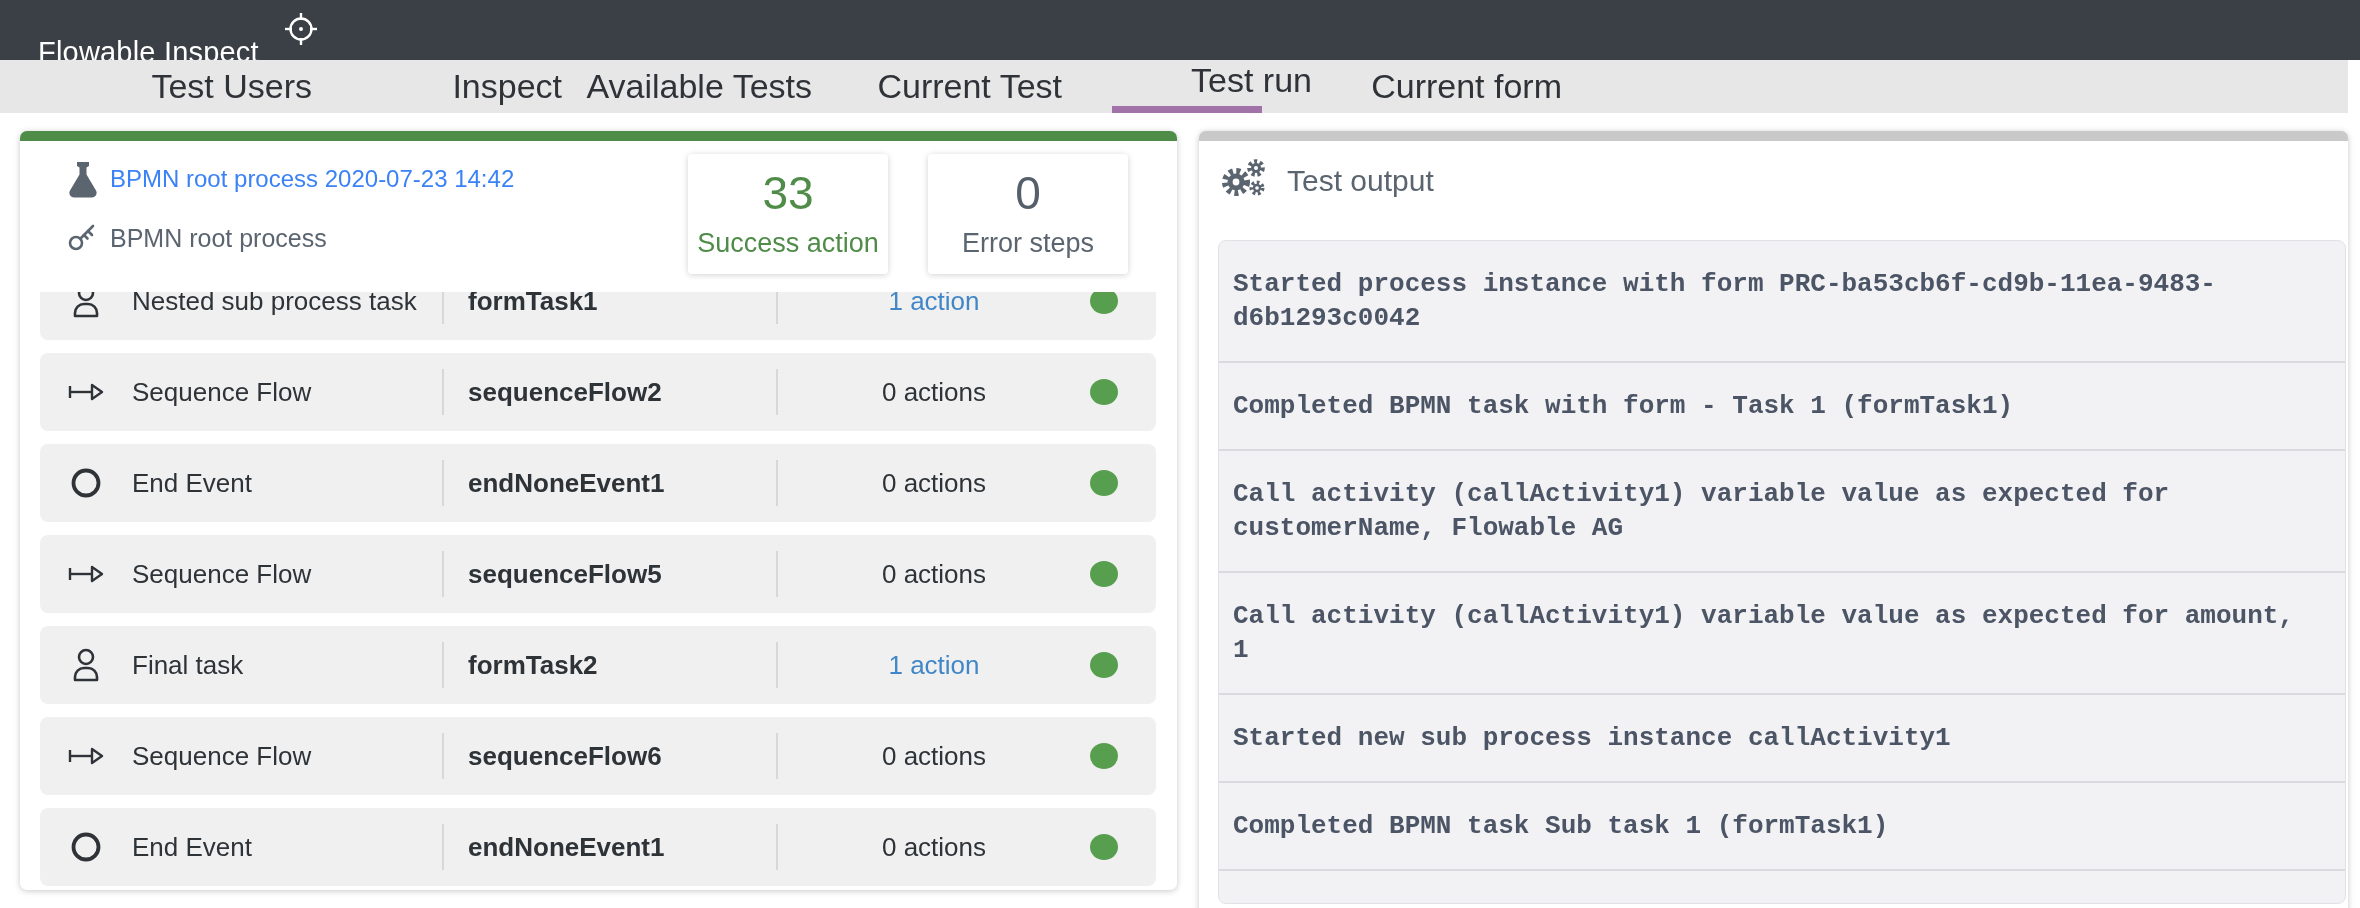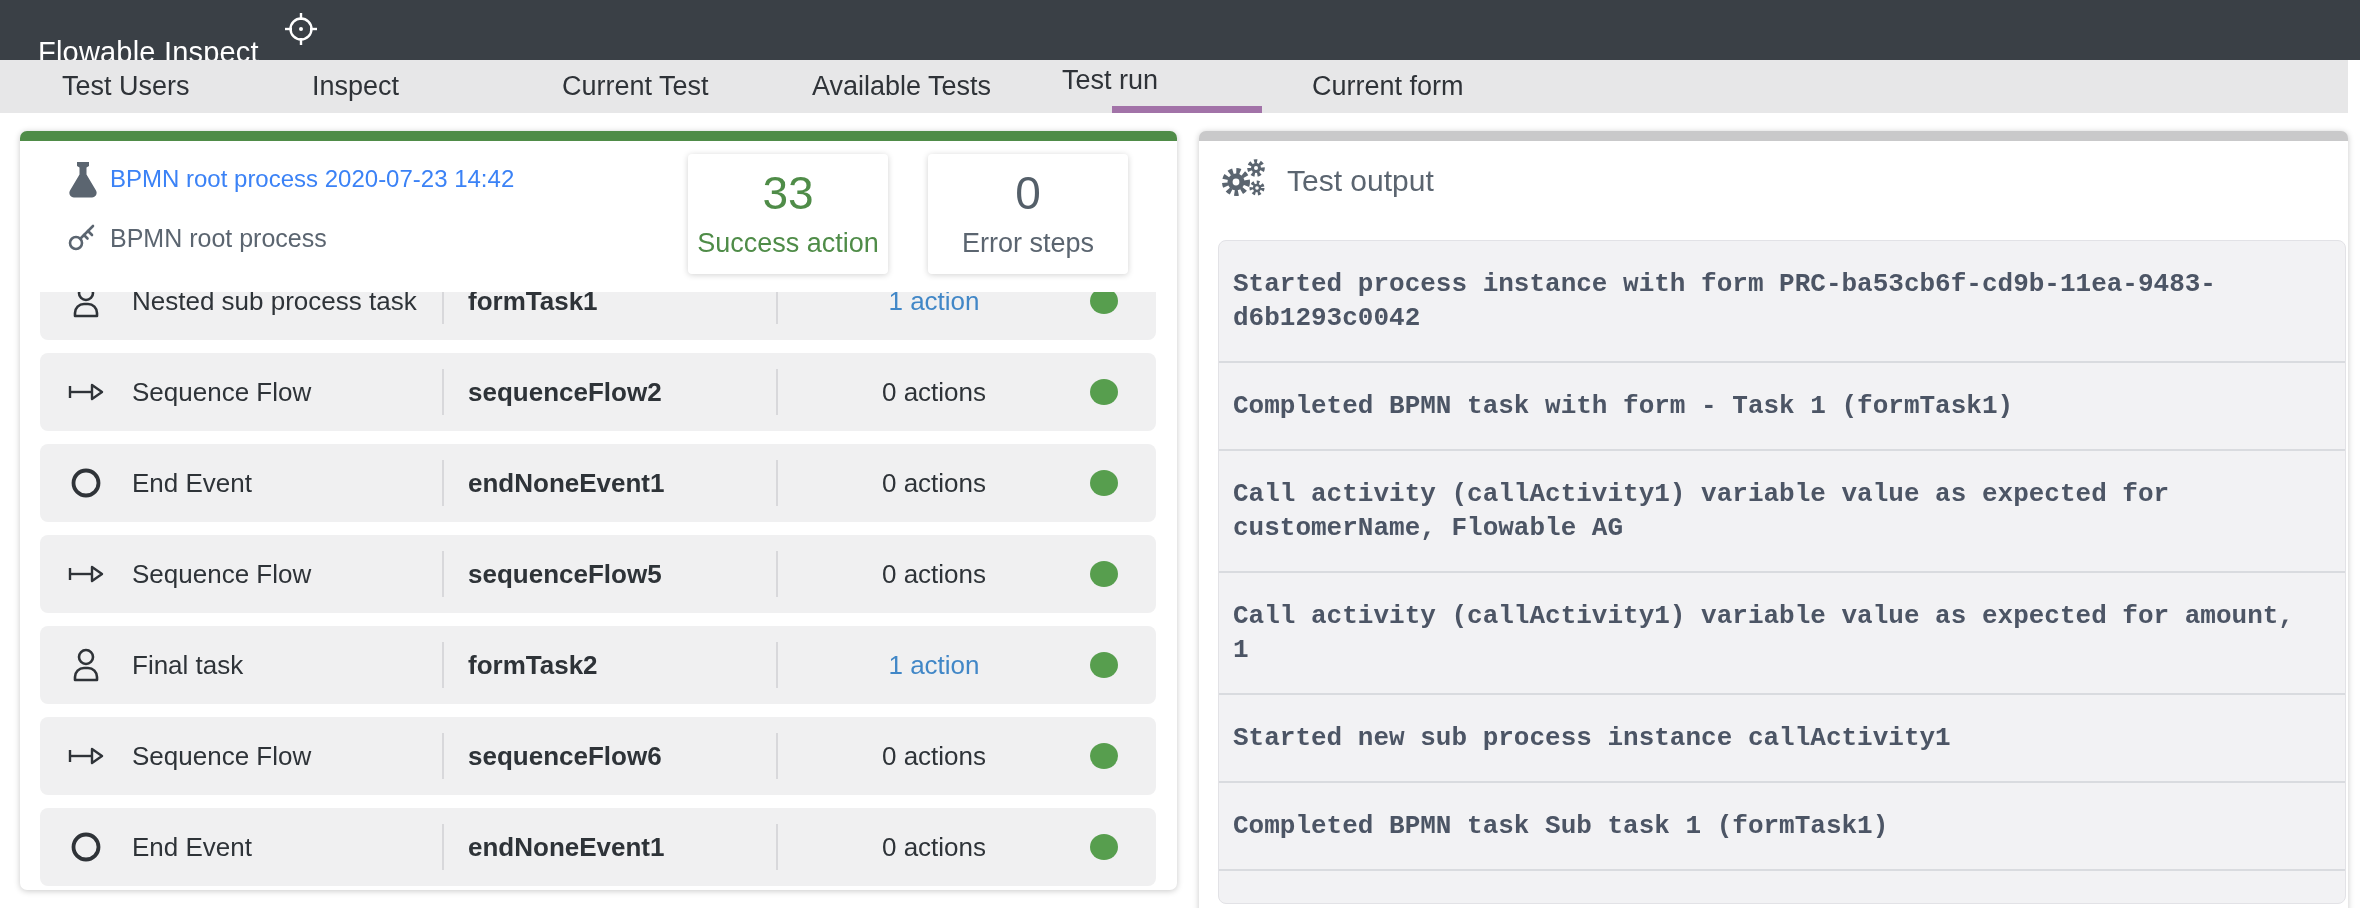--- a/index.html
+++ b/index.html
@@ -8,22 +8,22 @@
 
   
   .topbar{position:absolute;left:0;top:0;width:100%;height:60px;background:#3a4046;
           display:flex;align-items:center;gap:22px;padding-left:38px;box-sizing:border-box;}
   .topbar-title{color:#ffffff;font-size:29px;letter-spacing:0.2px;margin-top:44px;}
   .crosshair{margin-top:2px;}
 
   
   .tabbar{position:absolute;left:0;top:60px;width:2348px;height:53px;background:#e7e7e8;
           display:flex;padding-left:62px;box-sizing:border-box;}
-  .tab{width:250px;position:relative;display:flex;align-items:center;justify-content:flex-start;
-       font-size:27px;color:#2f3338;cursor:pointer;}
+  .tab{width:250px;position:relative;display:flex;align-items:center;justify-content:flex-end;
+       font-size:34px;color:#2f3338;cursor:pointer;}
   .tab .tab-label{display:inline-block;}
   .tab.active .tab-label{transform:translateY(-6px);}
   .tab.active::after{content:"";position:absolute;bottom:0;left:50%;transform:translateX(-50%);
        width:150px;height:7px;background:#a273a8;}
 
   
   .left-panel{position:absolute;left:20px;top:131px;width:1157px;height:759px;background:#fff;
           border-top:10px solid #4f8c48;border-radius:7px;box-shadow:0 1px 6px rgba(0,0,0,0.22);
           box-sizing:border-box;overflow:hidden;}
   .panel-header{position:absolute;left:0;top:0;right:0;height:151px;background:#fff;z-index:2;}
@@ -95,25 +95,25 @@
 
       <div class="tab">
         <span class="tab-label">Test Users</span>
       </div>
 
       <div class="tab">
         <span class="tab-label">Inspect</span>
       </div>
 
       <div class="tab">
+        <span class="tab-label">Available Tests</span>
+      </div>
+
+      <div class="tab">
         <span class="tab-label">Current Test</span>
-      </div>
-
-      <div class="tab">
-        <span class="tab-label">Available Tests</span>
       </div>
 
       <div class="tab active">
         <span class="tab-label">Test run</span>
       </div>
 
       <div class="tab">
         <span class="tab-label">Current form</span>
       </div>
     </div>

